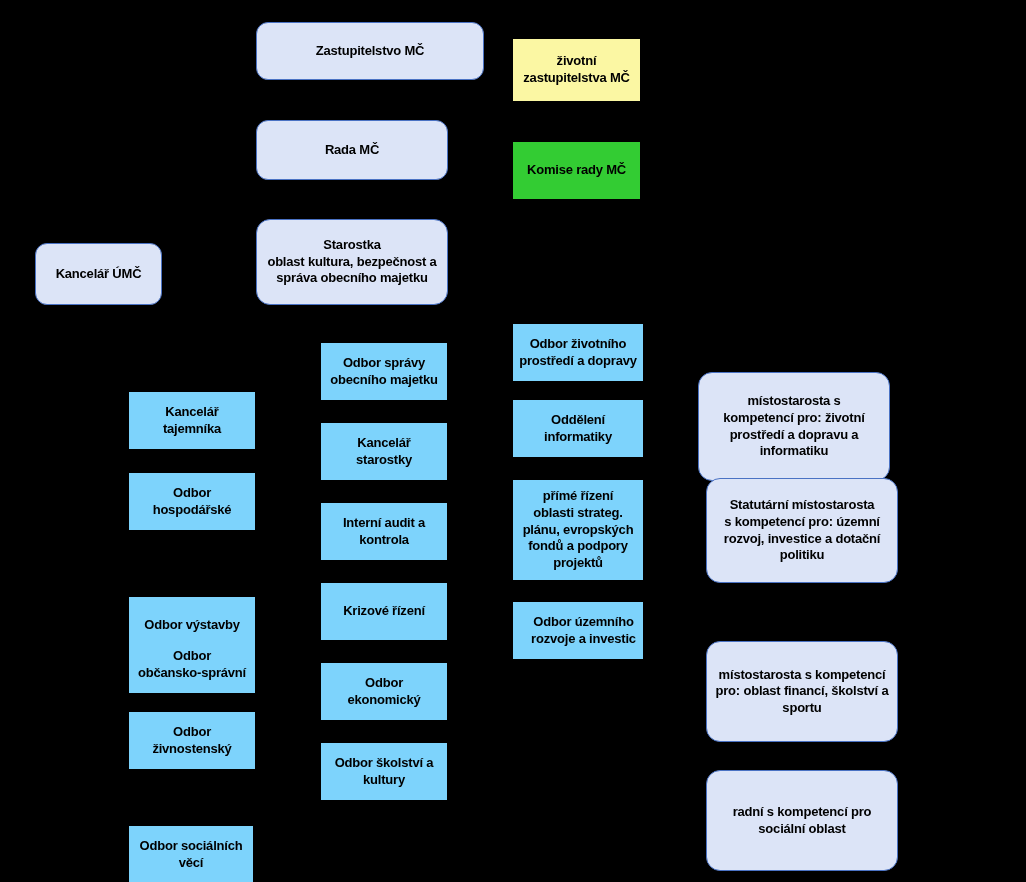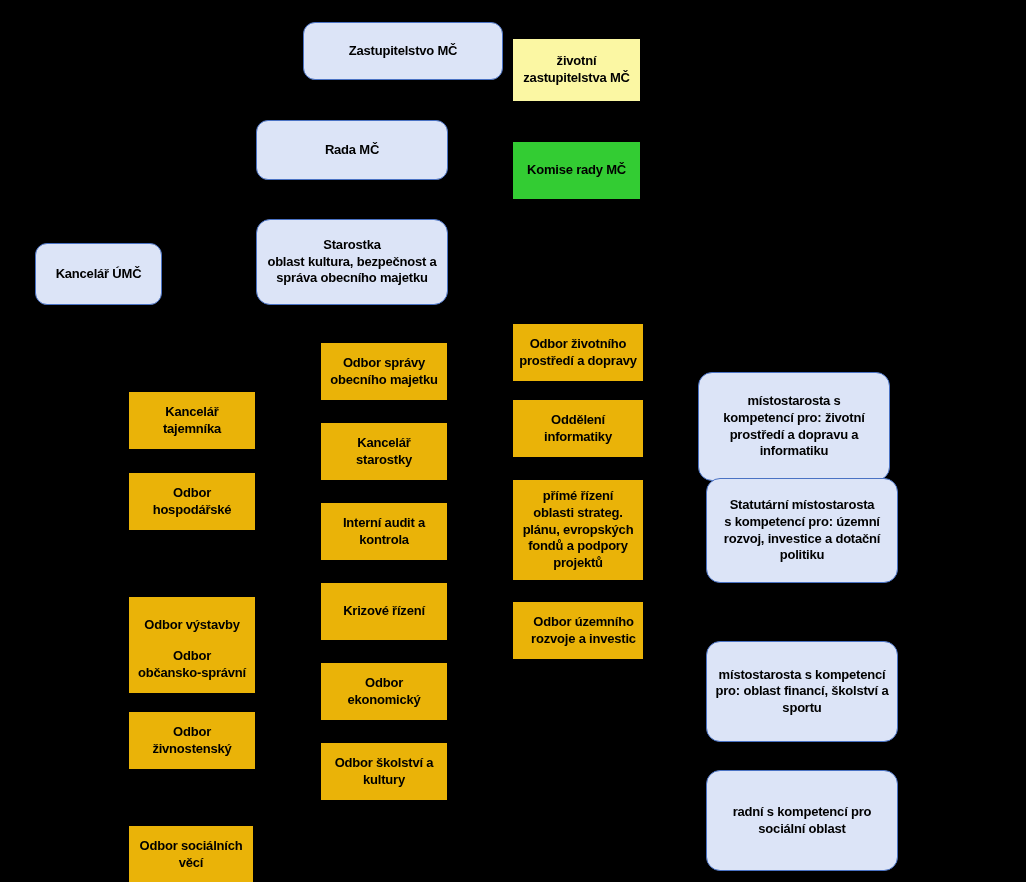--- a/index.html
+++ b/index.html
@@ -34,21 +34,21 @@
   .node--blue {
     background: #dce4f7;
     border: 1px solid #4a72c4;
     border-radius: 12px;
     font-size: 13px;
   }
   .node--blue-lg {
     border-radius: 14px;
   }
   .node--white {
-    background: #eab308;
+    background: #7dd3fc;
     border: 0;
     border-radius: 0;
     font-size: 13px;
     text-align: center;
   }
   .node--yellow {
     background: #fbf7a3;
     border: 0;
     border-radius: 0;
     font-size: 13px;
@@ -57,21 +57,21 @@
     background: #33cc33;
     border: 0;
     border-radius: 0;
     font-size: 13px;
   }
 </style>
 </head>
 <body>
 
 <div id="chart-canvas">
-    <div class="node node--blue" style="left: 256px; top: 22px; width: 200px; height: 58px; margin-left: 47px;"><span>Zastupitelstvo MČ</span></div>
+    <div class="node node--blue" style="left: 256px; top: 22px; width: 228px; height: 58px;"><span>Zastupitelstvo MČ</span></div>
     <div class="node node--yellow" style="left: 513px; top: 39px; width: 127px; height: 62px;"><span>životní
 zastupitelstva MČ</span></div>
     <div class="node node--blue" style="left: 256px; top: 120px; width: 192px; height: 60px;"><span>Rada MČ</span></div>
     <div class="node node--green" style="left: 513px; top: 142px; width: 127px; height: 57px; align-items: center;"><span>Komise rady MČ</span></div>
     <div class="node node--blue" style="left: 35px; top: 243px; width: 127px; height: 62px;"><span>Kancelář ÚMČ</span></div>
     <div class="node node--blue node--blue-lg" style="left: 256px; top: 219px; width: 192px; height: 86px;"><span>Starostka
 oblast kultura, bezpečnost a
 správa obecního majetku</span></div>
     <div class="node node--white" style="left: 129px; top: 392px; width: 126px; height: 57px;"><span>Kancelář
 tajemníka</span></div>

